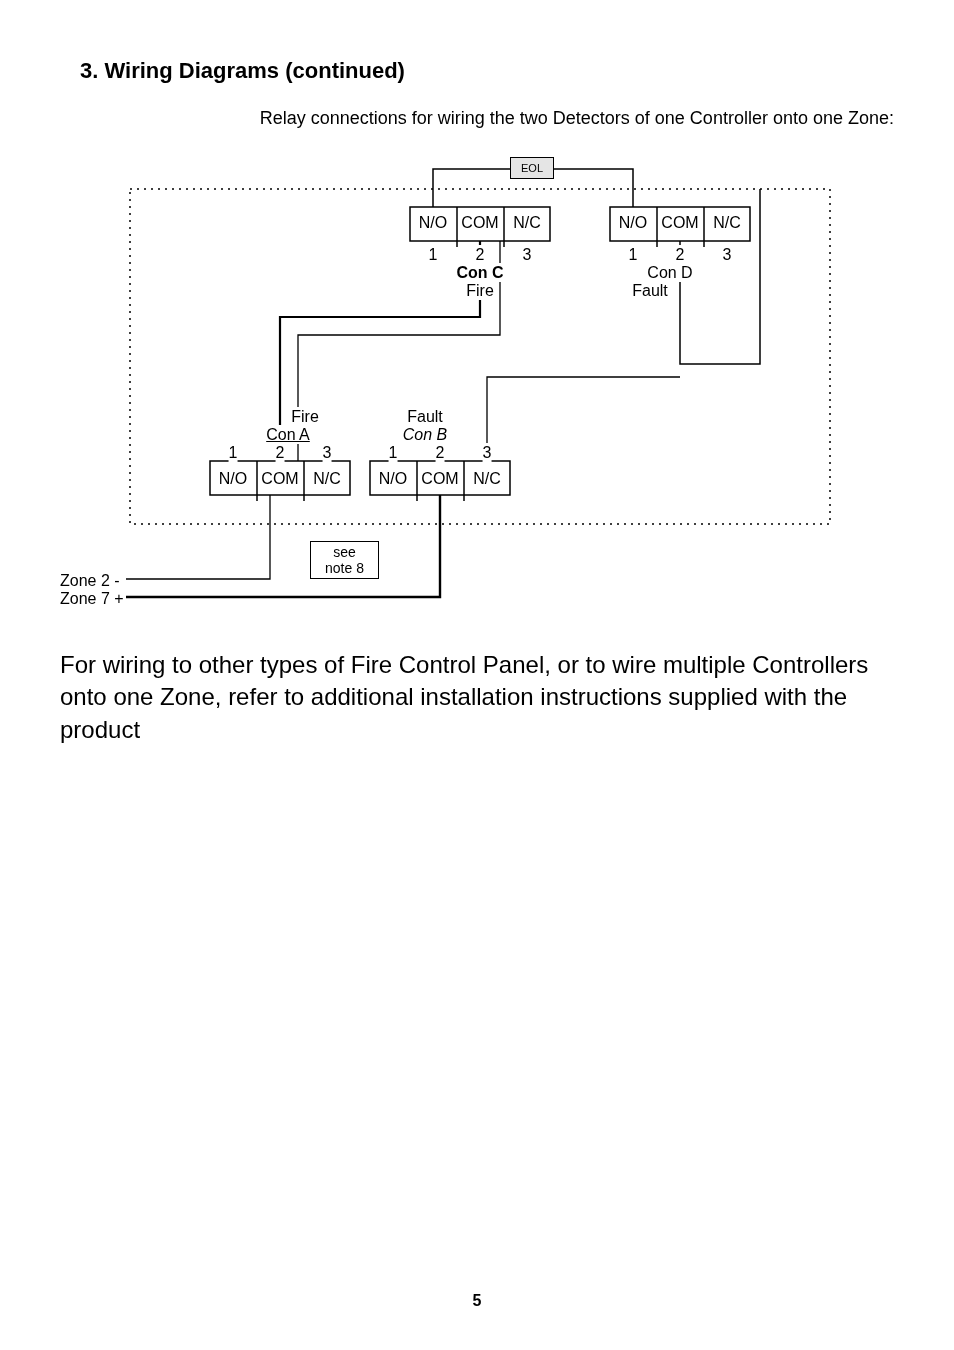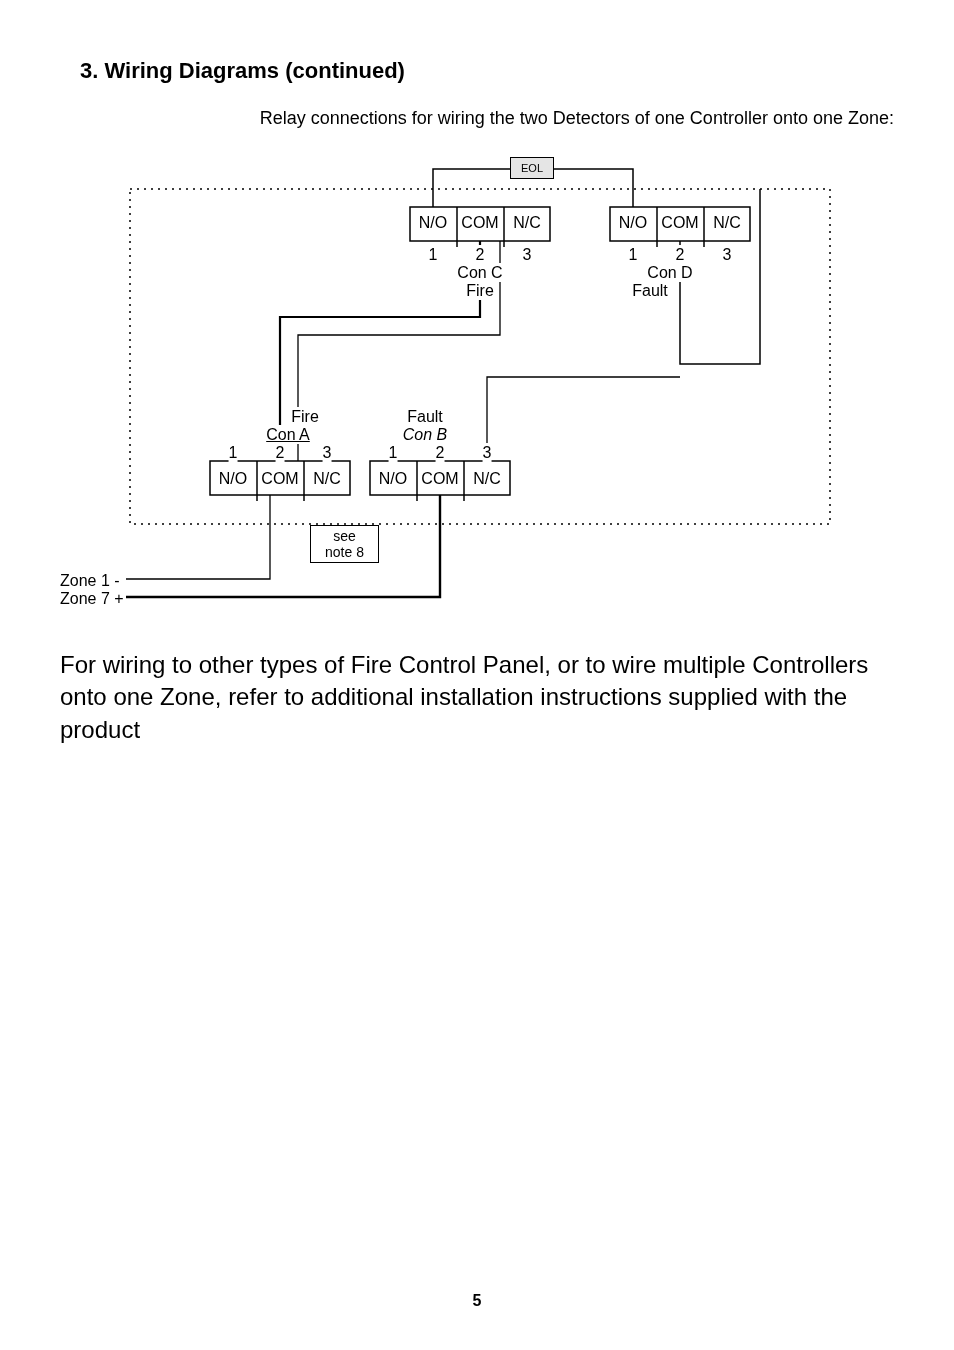--- a/index.html
+++ b/index.html
@@ -137,21 +137,21 @@
   </svg>
 
   <div class="eol-box" style="left:450px; top:8px;">EOL</div>
 
   <span class="lbl center" style="left:373px; top:64px;">N/O</span>
   <span class="lbl center" style="left:420px; top:64px;">COM</span>
   <span class="lbl center" style="left:467px; top:64px;">N/C</span>
   <span class="lbl center" style="left:373px; top:96px;">1</span>
   <span class="lbl center" style="left:420px; top:96px;">2</span>
   <span class="lbl center" style="left:467px; top:96px;">3</span>
-  <span class="lbl center" style="left:420px; top:114px;">Con C</span>
+  <span class="lbl center" style="left:420px; top:114px;font-weight:bold;">Con C</span>
   <span class="lbl center" style="left:420px; top:132px;">Fire</span>
 
   <span class="lbl center" style="left:573px; top:64px;">N/O</span>
   <span class="lbl center" style="left:620px; top:64px;">COM</span>
   <span class="lbl center" style="left:667px; top:64px;">N/C</span>
   <span class="lbl center" style="left:573px; top:96px;">1</span>
   <span class="lbl center" style="left:620px; top:96px;">2</span>
   <span class="lbl center" style="left:667px; top:96px;">3</span>
   <span class="lbl center" style="left:610px; top:114px;">Con D</span>
   <span class="lbl center" style="left:590px; top:132px;">Fault</span>
@@ -167,24 +167,24 @@
 
   <span class="lbl center" style="left:365px; top:258px;">Fault</span>
   <span class="lbl center" style="left:365px; top:276px;font-style:italic;">Con B</span>
   <span class="lbl center" style="left:333px; top:294px;">1</span>
   <span class="lbl center" style="left:380px; top:294px;">2</span>
   <span class="lbl center" style="left:427px; top:294px;">3</span>
   <span class="lbl center" style="left:333px; top:320px;">N/O</span>
   <span class="lbl center" style="left:380px; top:320px;">COM</span>
   <span class="lbl center" style="left:427px; top:320px;">N/C</span>
 
-  <div class="note-box" style="left:250px; top:376px;">
+  <div class="note-box" style="left:250px; top:392px;">
     <span>see</span><br>
     <span>note 8</span>
   </div>
 
-  <span class="lbl" style="left:0px; top:422px;">Zone 1  -</span>
+  <span class="lbl" style="left:0px; top:422px;">Zone 2  -</span>
   <span class="lbl" style="left:0px; top:440px;">Zone 7 +</span>
 </div>
 
 <p class="outro">For wiring to other types of Fire Control Panel, or to wire multiple Controllers onto one Zone, refer to additional installation instructions supplied with the product</p>
 
 <div class="page-num">5</div>
 
 </body></html>

